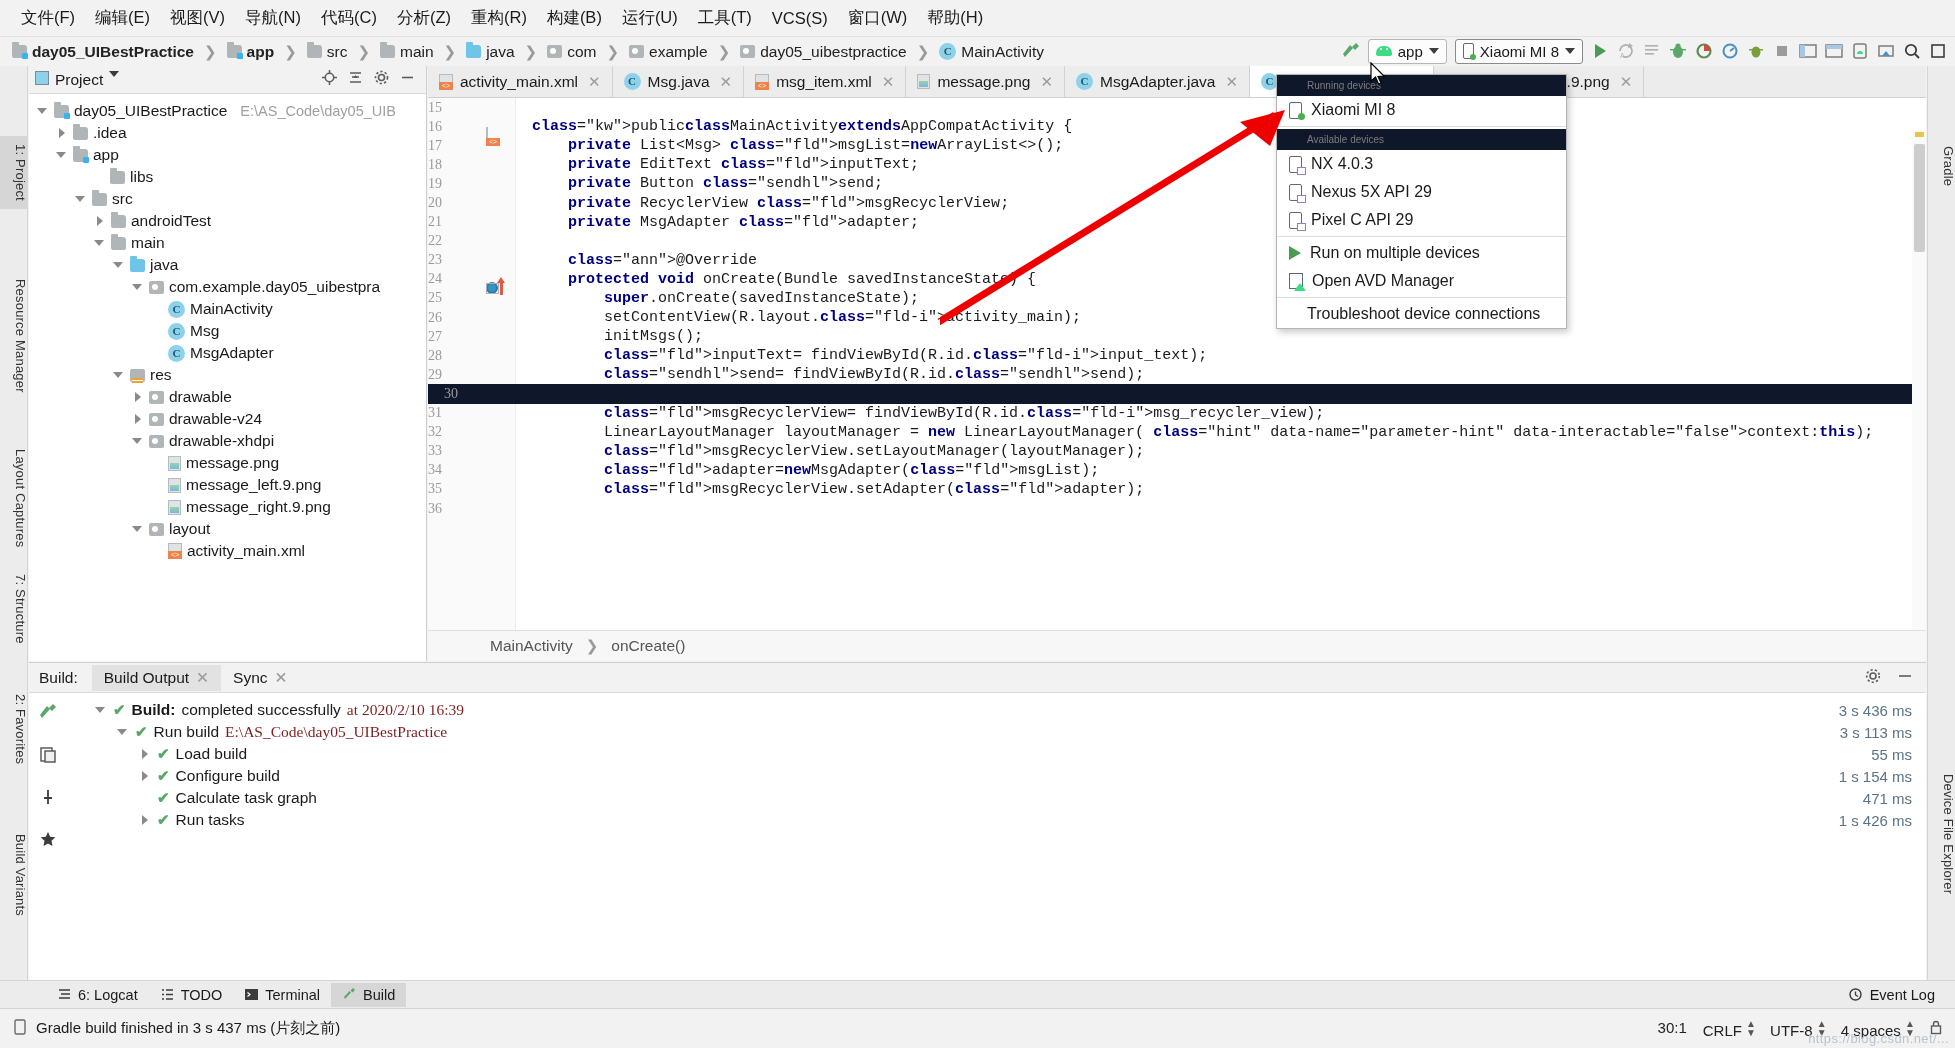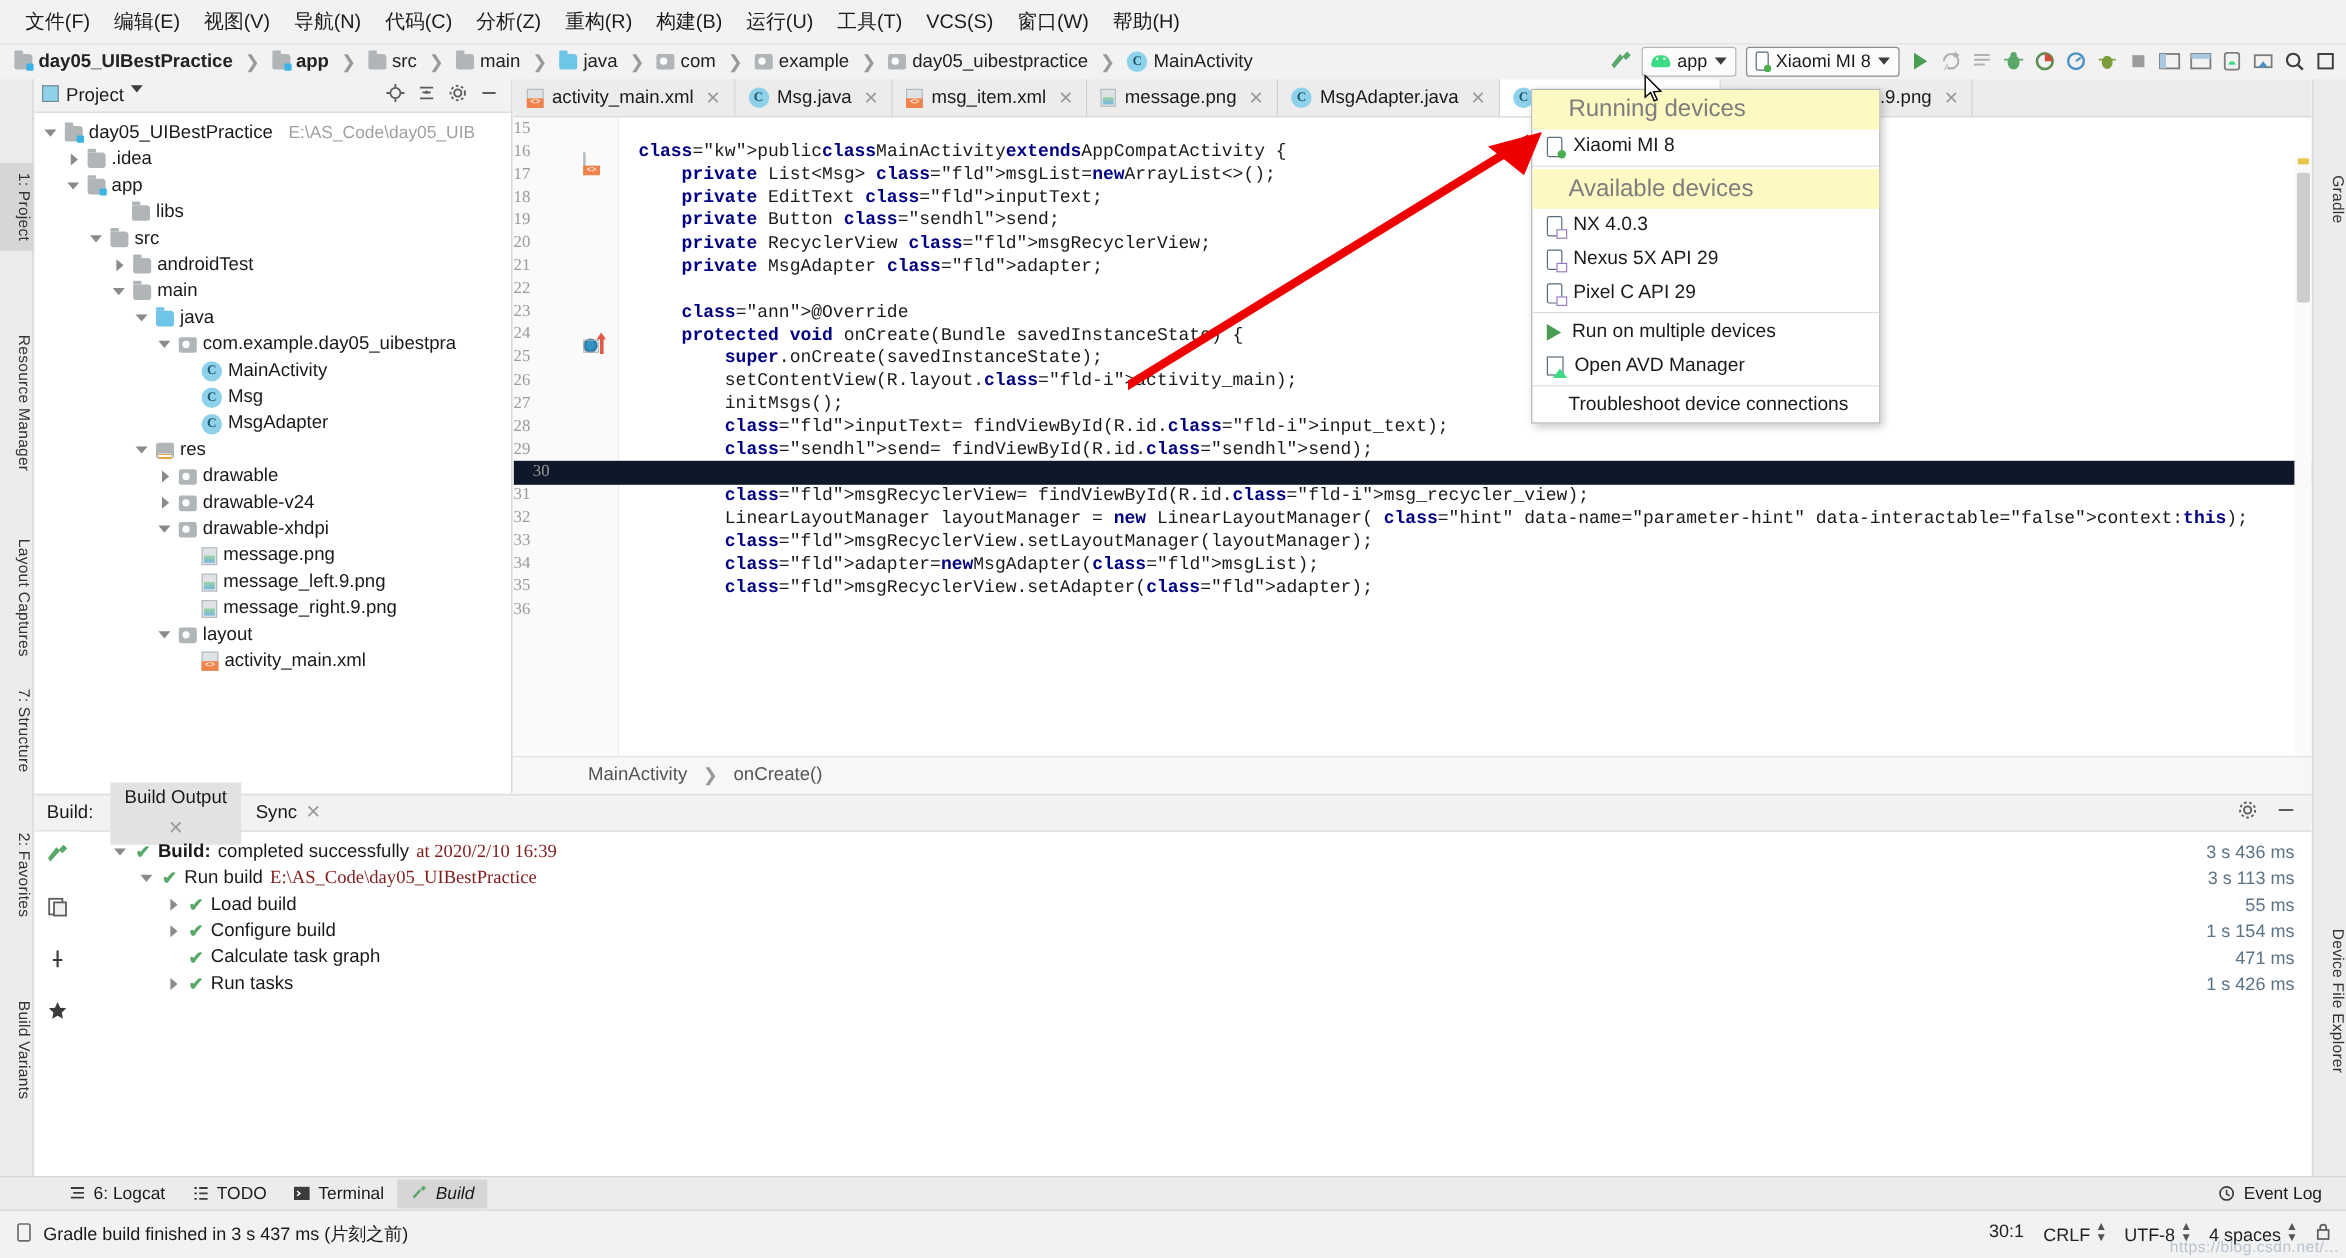--- a/index.html
+++ b/index.html
@@ -102,47 +102,47 @@
     display:flex; align-items:center; padding-left:62px; gap:8px; font-size:15.5px; color:#555; }
   .scroll-right{ position:absolute; right:0; top:32px; width:14px; height:532px; background:#fafafa; }
   .scroll-thumb{ position:absolute; right:1px; top:14px; width:11px; height:108px; background:#cdcdcd; border-radius:2px; }
   .marker-y{ position:absolute; right:2px; width:9px; height:5px; background:#e8c547; }
 
   
   .build-panel{ position:absolute; left:29px; top:662px; right:29px; height:320px; background:#fff; border-top:1px solid #cfcfcf; }
   .build-head{ height:30px; background:#f2f2f2; display:flex; align-items:center; padding-left:10px; gap:0; border-bottom:1px solid #d9d9d9; }
   .build-label{ font-size:15.5px; margin-right:14px; }
   .btab{ padding:4px 12px; font-size:15.5px; display:flex; align-items:center; gap:7px; }
-  .btab.sel{ background:#e2e2e2;flex-direction:column; }
+  .btab.sel{ background:#e2e2e2; }
   .build-head-actions{ margin-left:auto; display:flex; align-items:center; gap:14px; padding-right:12px; }
   .build-body{ position:relative; height:290px; display:flex; }
   .build-vtools{ width:38px; background:#fff; padding-top:8px; display:flex; flex-direction:column; align-items:center; gap:18px; }
   .build-tree{ flex:1; padding:6px 0 0 28px; font-size:15.5px; position:relative; }
   .brow{ display:flex; align-items:center; height:22px; gap:6px; position:relative; }
   .check{ color:#59a869; font-size:15px; font-weight:bold; }
   .time{ position:absolute; right:14px; color:#5b7387; font-size:15px; }
   .muted{ color:#7f1d1d;font-family:Liberation Serif, serif; }
 
   
   .bottombar{ position:absolute; left:0; bottom:40px; width:1955px; height:28px; background:#ececec;
     border-top:1px solid #d4d4d4; display:flex; align-items:center; padding-left:46px; gap:0; }
   .bb{ display:flex; align-items:center; gap:6px; padding:4px 11px; font-size:14.5px; }
-  .bb.sel{ background:#d6d6d6;font-style:italic; }
+  .bb.sel{ background:#d6d6d6; }
   .bb-right{ margin-left:auto; display:flex; align-items:flex-start; gap:7px; padding-right:20px; font-size:14.5px; }
 
   
   .statusbar{ position:absolute; left:0; bottom:0; width:1955px; height:40px; background:#f2f2f2;
     border-top:1px solid #d4d4d4; display:flex; align-items:center; padding:0 12px; font-size:15px; gap:8px; }
   .sb-right{ margin-left:auto; display:flex; align-items:flex-start; gap:16px; font-size:15px; color:#222; }
   .updown{ display:inline-block; width:8px; font-size:10px; line-height:9px; color:#555; }
 
   
   .dropdown{ position:absolute; left:1276px; top:74px; width:291px; background:#fff;
     border:1px solid #b4b4b4; box-shadow:2px 3px 7px rgba(0,0,0,.22); z-index:50; }
-  .dd-header{ background:#fef9c3; padding:5px 12px 5px 30px; font-size:20px; color:#7d7d7d; }
+  .dd-header{ background:#0f172a; padding:5px 12px 5px 30px; font-size:10px; color:#7d7d7d; }
   .dd-item{ display:flex; align-items:center; gap:9px; padding:5px 12px; font-size:16px; }
   .dd-sep{ height:1px; background:#dcdcdc; margin:2px 0; }
   .dd-phone{ width:13px;height:17px;border:1.7px solid #5a6b7a;border-radius:2px;position:relative;flex:none; }
   .dd-phone .grn{ position:absolute; right:-4px; bottom:-2px; width:7px;height:7px;border-radius:50%;background:#4caf50; }
   .dd-phone .sq{ position:absolute; right:-5px; bottom:-3px; width:9px;height:8px;border:1.6px solid #9b7ac2; background:#fff; }
   .play-tri{ width:0;height:0;border-left:12px solid #499c54; border-top:7px solid transparent; border-bottom:7px solid transparent; flex:none; }
   .avd-ic{ width:14px;height:16px;border:1.7px solid #5a6b7a; position:relative; flex:none; }
   .avd-ic:after{ content:""; position:absolute; right:-4px; bottom:-3px; width:0;height:0;
     border-left:6px solid transparent;border-right:6px solid transparent;border-bottom:8px solid #3ddc84; }
 

